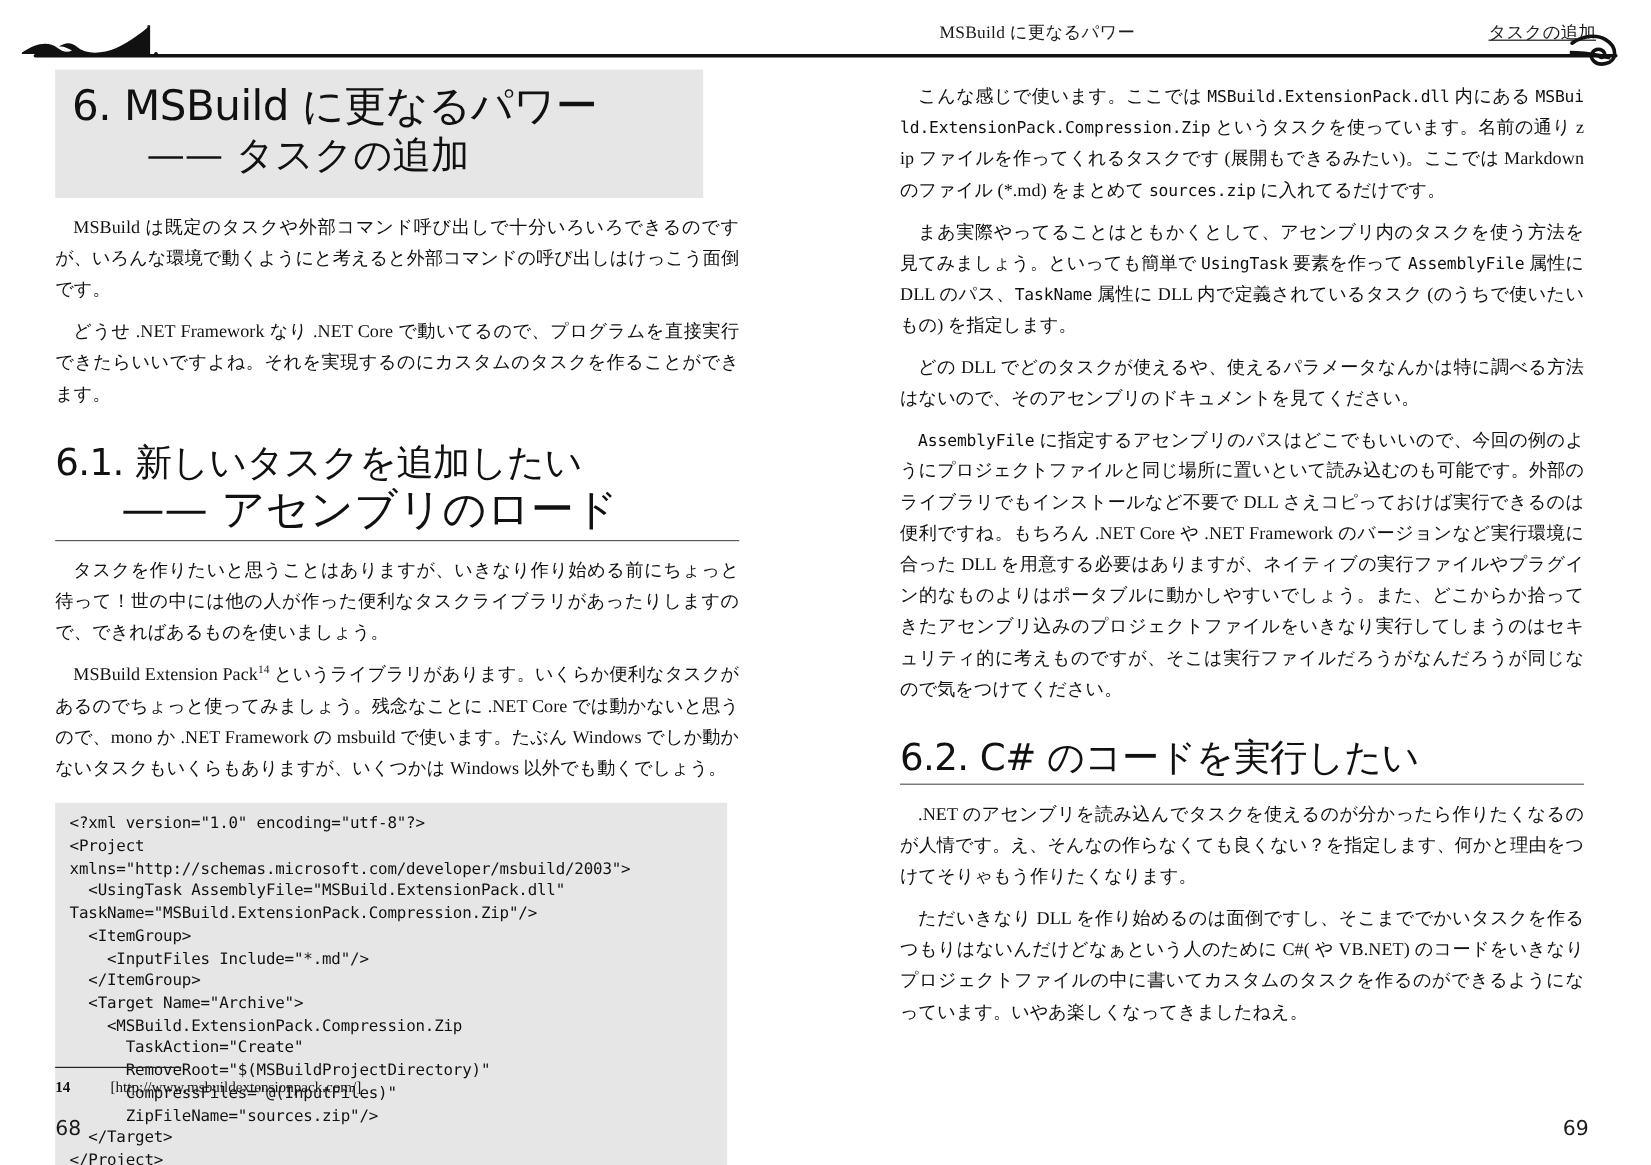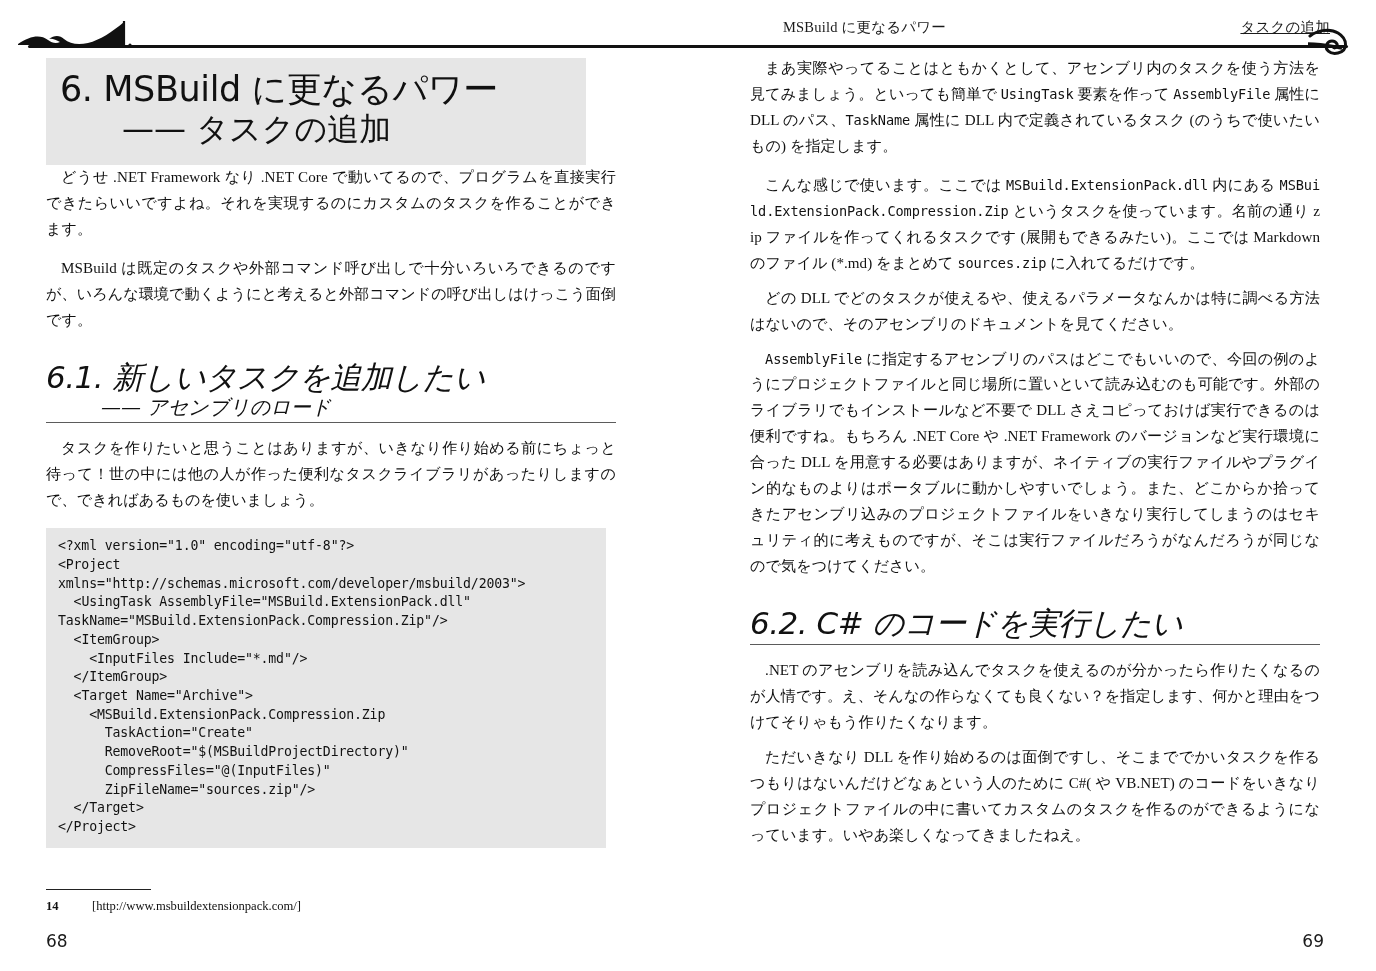--- a/index.html
+++ b/index.html
@@ -107,32 +107,31 @@
     font-size: 32px;
     line-height: 1.25;
     padding-left: 62px;
     white-space: nowrap;
   }
 
   
   .section-head {
     margin: 26px 0 6px 0;
     width: 570px;
-    font-style: italic;
   }
   .section-head .line1 {
     font-family: "DejaVu Sans", "Liberation Sans", sans-serif;
     font-size: 31px;
     line-height: 1.14;
     letter-spacing: -0.5px;
     white-space: nowrap;
   }
   .section-head .line2 {
     font-family: "DejaVu Sans", "Liberation Sans", sans-serif;
-    font-size: 20px;
+    font-size: 36px;
     line-height: 1.2;
     padding-left: 55px;
     white-space: nowrap;
   }
   .section-rule {
     border-bottom: 1.3px solid #5b5b5b;
     margin-top: 3px;
     width: 100%;
   }
 
@@ -243,31 +242,32 @@
   </div>
 
   <div class="page page-left">
     <div class="col-body">
 
       <div class="chapter-title">
         <div class="line1">6. MSBuild に更なるパワー</div>
         <div class="line2">—— タスクの追加</div>
       </div>
 
+      <p class="body first">MSBuild は既定のタスクや外部コマンド呼び出しで十分いろいろできるのですが、いろんな環境で動くようにと考えると外部コマンドの呼び出しはけっこう面倒です。</p>
       <p class="body">どうせ .NET Framework なり .NET Core で動いてるので、プログラムを直接実行できたらいいですよね。それを実現するのにカスタムのタスクを作ることができます。</p>
-      <p class="body first">MSBuild は既定のタスクや外部コマンド呼び出しで十分いろいろできるのですが、いろんな環境で動くようにと考えると外部コマンドの呼び出しはけっこう面倒です。</p>
 
       <div class="section-head">
         <div class="line1">6.1. 新しいタスクを追加したい</div>
         <div class="line2">—— アセンブリのロード</div>
         <div class="section-rule"></div>
       </div>
 
       <p class="body first">タスクを作りたいと思うことはありますが、いきなり作り始める前にちょっと待って！世の中には他の人が作った便利なタスクライブラリがあったりしますので、できればあるものを使いましょう。</p>
 
+      <p class="body"><span>MSBuild Extension Pack</span><sup class="fn">14</sup><span> というライブラリがあります。いくらか便利なタスクがあるのでちょっと使ってみましょう。残念なことに .NET Core では動かないと思うので、mono か .NET Framework の msbuild で使います。たぶん Windows でしか動かないタスクもいくらもありますが、いくつかは Windows 以外でも動くでしょう。</span></p>
 
 
       <div class="code-block">
         <pre>&lt;?xml version="1.0" encoding="utf-8"?&gt;
 &lt;Project xmlns="http://schemas.microsoft.com/developer/msbuild/2003"&gt;
   &lt;UsingTask AssemblyFile="MSBuild.ExtensionPack.dll" TaskName="MSBuild.ExtensionPack.Compression.Zip"/&gt;
   &lt;ItemGroup&gt;
     &lt;InputFiles Include="*.md"/&gt;
   &lt;/ItemGroup&gt;
   &lt;Target Name="Archive"&gt;
@@ -289,23 +289,23 @@
       </div>
 
     </div>
 
     <div class="folio folio-left" style="position:absolute;left:0;top:875px;">68</div>
   </div>
 
   <div class="page page-right">
     <div class="col-body">
 
+      <p class="body first"><span>こんな感じで使います。ここでは </span><code class="mono">MSBuild.ExtensionPack.dll</code><span> 内にある </span><code class="mono">MSBuild.ExtensionPack.Compression.Zip</code><span> というタスクを使っています。名前の通り zip ファイルを作ってくれるタスクです (展開もできるみたい)。ここでは Markdown のファイル (*.md) をまとめて </span><code class="mono">sources.zip</code><span> に入れてるだけです。</span></p>
+
       <p class="body"><span>まあ実際やってることはともかくとして、アセンブリ内のタスクを使う方法を見てみましょう。といっても簡単で </span><code class="mono">UsingTask</code><span> 要素を作って </span><code class="mono">AssemblyFile</code><span> 属性に DLL のパス、</span><code class="mono">TaskName</code><span> 属性に DLL 内で定義されているタスク (のうちで使いたいもの) を指定します。</span></p>
-
-      <p class="body first"><span>こんな感じで使います。ここでは </span><code class="mono">MSBuild.ExtensionPack.dll</code><span> 内にある </span><code class="mono">MSBuild.ExtensionPack.Compression.Zip</code><span> というタスクを使っています。名前の通り zip ファイルを作ってくれるタスクです (展開もできるみたい)。ここでは Markdown のファイル (*.md) をまとめて </span><code class="mono">sources.zip</code><span> に入れてるだけです。</span></p>
 
       <p class="body">どの DLL でどのタスクが使えるや、使えるパラメータなんかは特に調べる方法はないので、そのアセンブリのドキュメントを見てください。</p>
 
       <p class="body"><code class="mono">AssemblyFile</code><span> に指定するアセンブリのパスはどこでもいいので、今回の例のようにプロジェクトファイルと同じ場所に置いといて読み込むのも可能です。外部のライブラリでもインストールなど不要で DLL さえコピっておけば実行できるのは便利ですね。もちろん .NET Core や .NET Framework のバージョンなど実行環境に合った DLL を用意する必要はありますが、ネイティブの実行ファイルやプラグイン的なものよりはポータブルに動かしやすいでしょう。また、どこからか拾ってきたアセンブリ込みのプロジェクトファイルをいきなり実行してしまうのはセキュリティ的に考えものですが、そこは実行ファイルだろうがなんだろうが同じなので気をつけてください。</span></p>
 
       <div class="section-head">
         <div class="line1">6.2. C# のコードを実行したい</div>
         <div class="section-rule"></div>
       </div>
 

